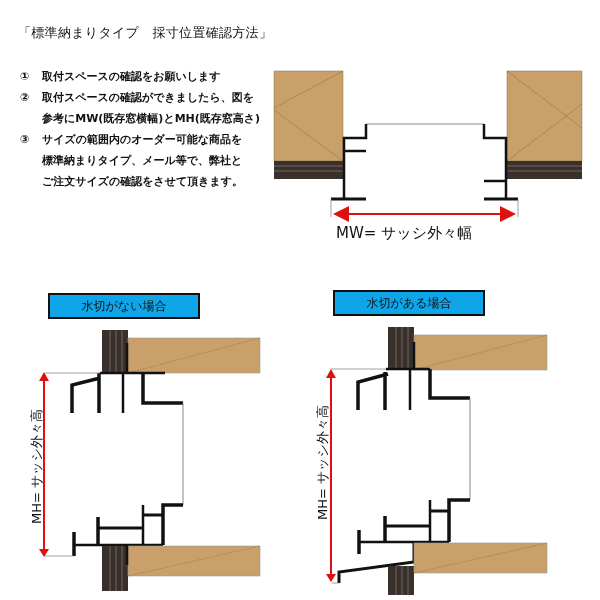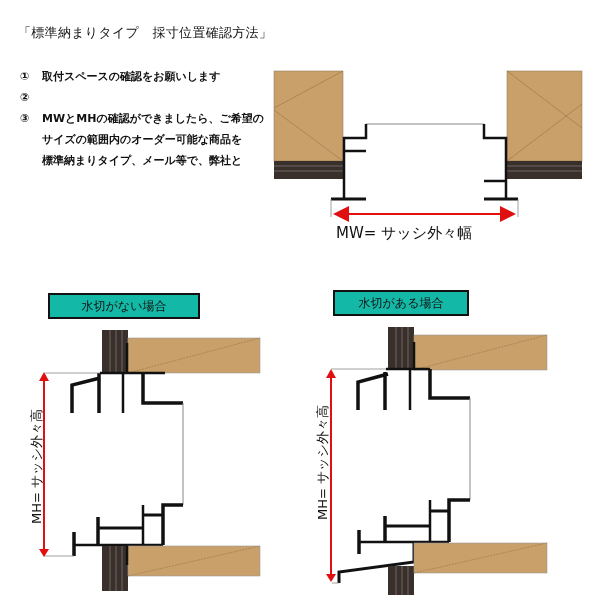--- a/index.html
+++ b/index.html
@@ -4,47 +4,49 @@
   <style>
     html, body { margin: 0; padding: 0; background: #ffffff; }
     body { width: 600px; height: 600px; position: relative; overflow: hidden; font-family: "DejaVu Sans", sans-serif; color: #111; }
     .title { position: absolute; left: 18px; top: 24px; font-size: 13px; font-weight: normal; letter-spacing: 0.3px; }
     .steps { position: absolute; left: 20px; top: 66px; width: 260px; font-size: 11px; font-weight: bold; line-height: 21px; }
     .step { display: flex; }
     .step .num { width: 22px; flex: none; }
     .step .txt { flex: 1; }
     .line { display: block; white-space: nowrap; }
     svg { position: absolute; left: 0; top: 0; }
-    .case-label { position: absolute; height: 26px; border: 2px solid #111; background: #14b8a6; font-size: 12px; display: flex; align-items: center; justify-content: center; box-sizing: border-box; }
+    .case-label { position: absolute; height: 26px; border: 2px solid #111; background: #0ea5e9; font-size: 12px; display: flex; align-items: center; justify-content: center; box-sizing: border-box; }
     .mw-label { position: absolute; left: 336px; top: 224px; font-size: 15px; }
     .mh-label { position: absolute; font-size: 13px; transform: rotate(-90deg); transform-origin: left top; white-space: nowrap; }
   </style>
 </head>
 <body>
 
 <div class="title">「標準納まりタイプ　採寸位置確認方法」</div>
 
 <div class="steps">
   <div class="step">
     <span class="num">①</span>
     <span class="txt">
       <span class="line">取付スペースの確認をお願いします</span>
     </span>
   </div>
   <div class="step">
     <span class="num">②</span>
     <span class="txt">
+      <span class="line">取付スペースの確認ができましたら、図を</span>
+      <span class="line">参考にMW(既存窓横幅)とMH(既存窓高さ)</span>
     </span>
   </div>
   <div class="step">
     <span class="num">③</span>
     <span class="txt">
-      <span class="line">MWとMHの確認ができましたら、ご希望の</span>
       <span class="line">サイズの範囲内のオーダー可能な商品を</span>
       <span class="line">標準納まりタイプ、メール等で、弊社と</span>
+      <span class="line">ご注文サイズの確認をさせて頂きます。</span>
     </span>
   </div>
 </div>
 
 <svg width="600" height="600" viewBox="0 0 600 600">
   <defs>
     <marker id="arrowR" markerWidth="8" markerHeight="8" refX="7" refY="4" orient="auto">
       <path d="M0,0 L8,4 L0,8 z" fill="#e01010"></path>
     </marker>
   </defs>
@@ -172,16 +174,16 @@
       <line x1="331" y1="377" x2="331" y2="575" stroke="#e01010" stroke-width="2"></line>
       <path d="M326,378 L331,369 L336,378 z" fill="#e01010"></path>
       <path d="M326,574 L331,582 L336,574 z" fill="#e01010"></path>
     </g>
   </g>
 </svg>
 
 <div class="mw-label">MW= サッシ外々幅</div>
 
 <div class="case-label" style="left:48px; top:293px; width:152px;">水切がない場合</div>
-<div class="case-label" style="left:333px; top:290px; width:136px;">水切がある場合</div>
+<div class="case-label" style="left:333px; top:290px; width:152px;">水切がある場合</div>
 
 <div class="mh-label" style="left:28px; top:524px;">MH= サッシ外々高</div>
 <div class="mh-label" style="left:314px; top:520px;">MH= サッシ外々高</div>
 
 </body></html>

